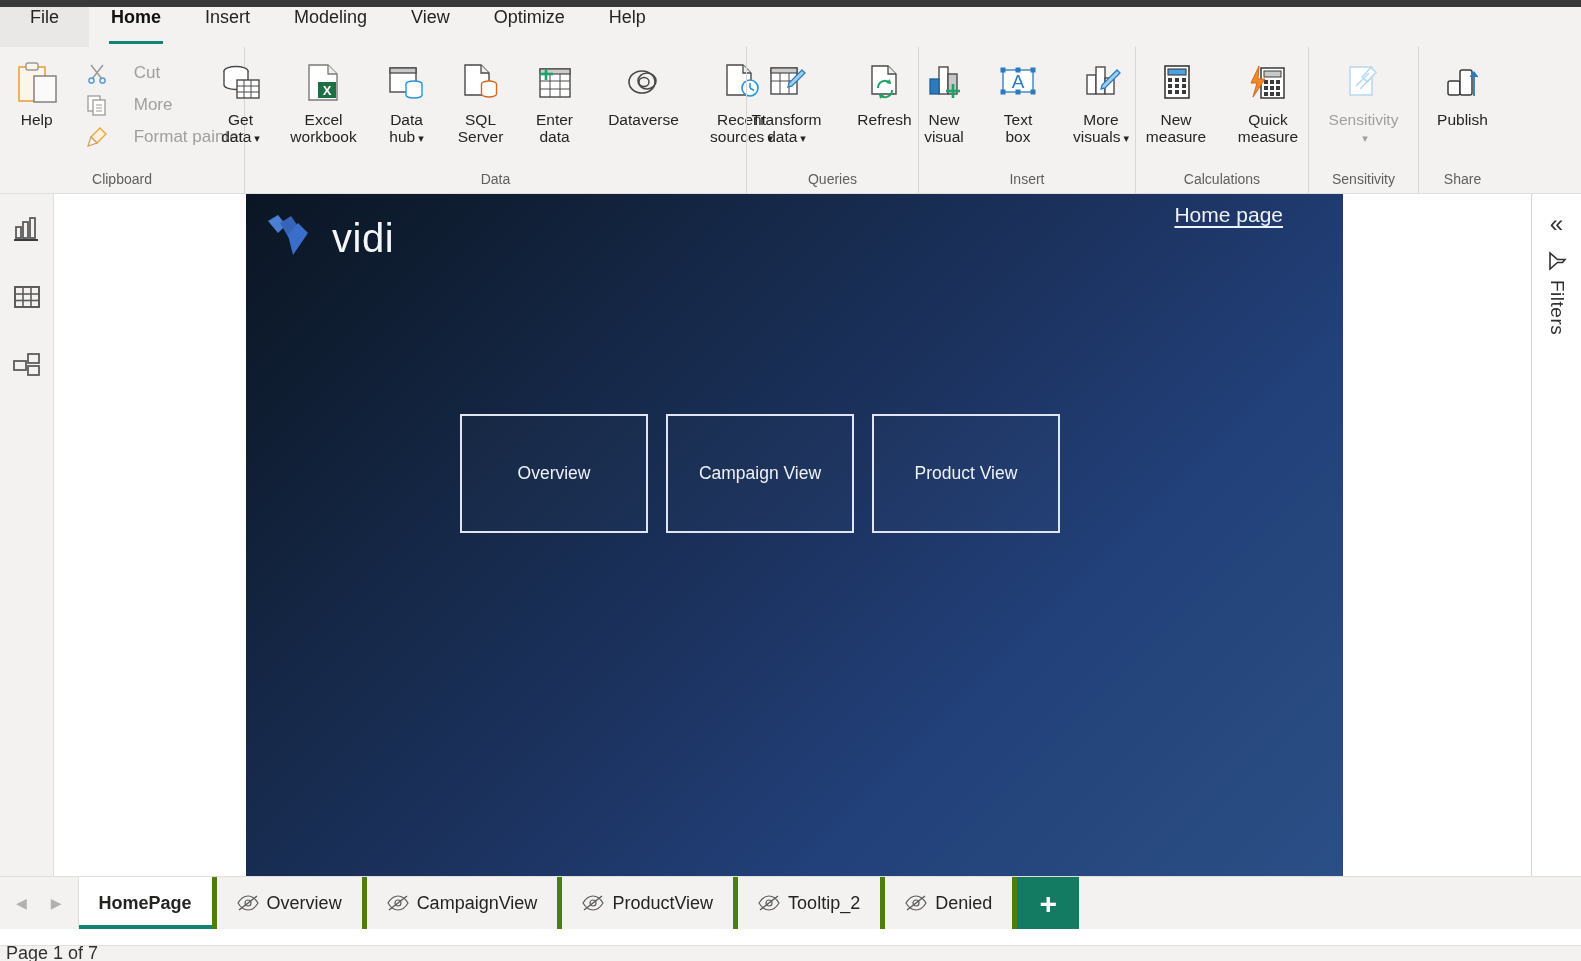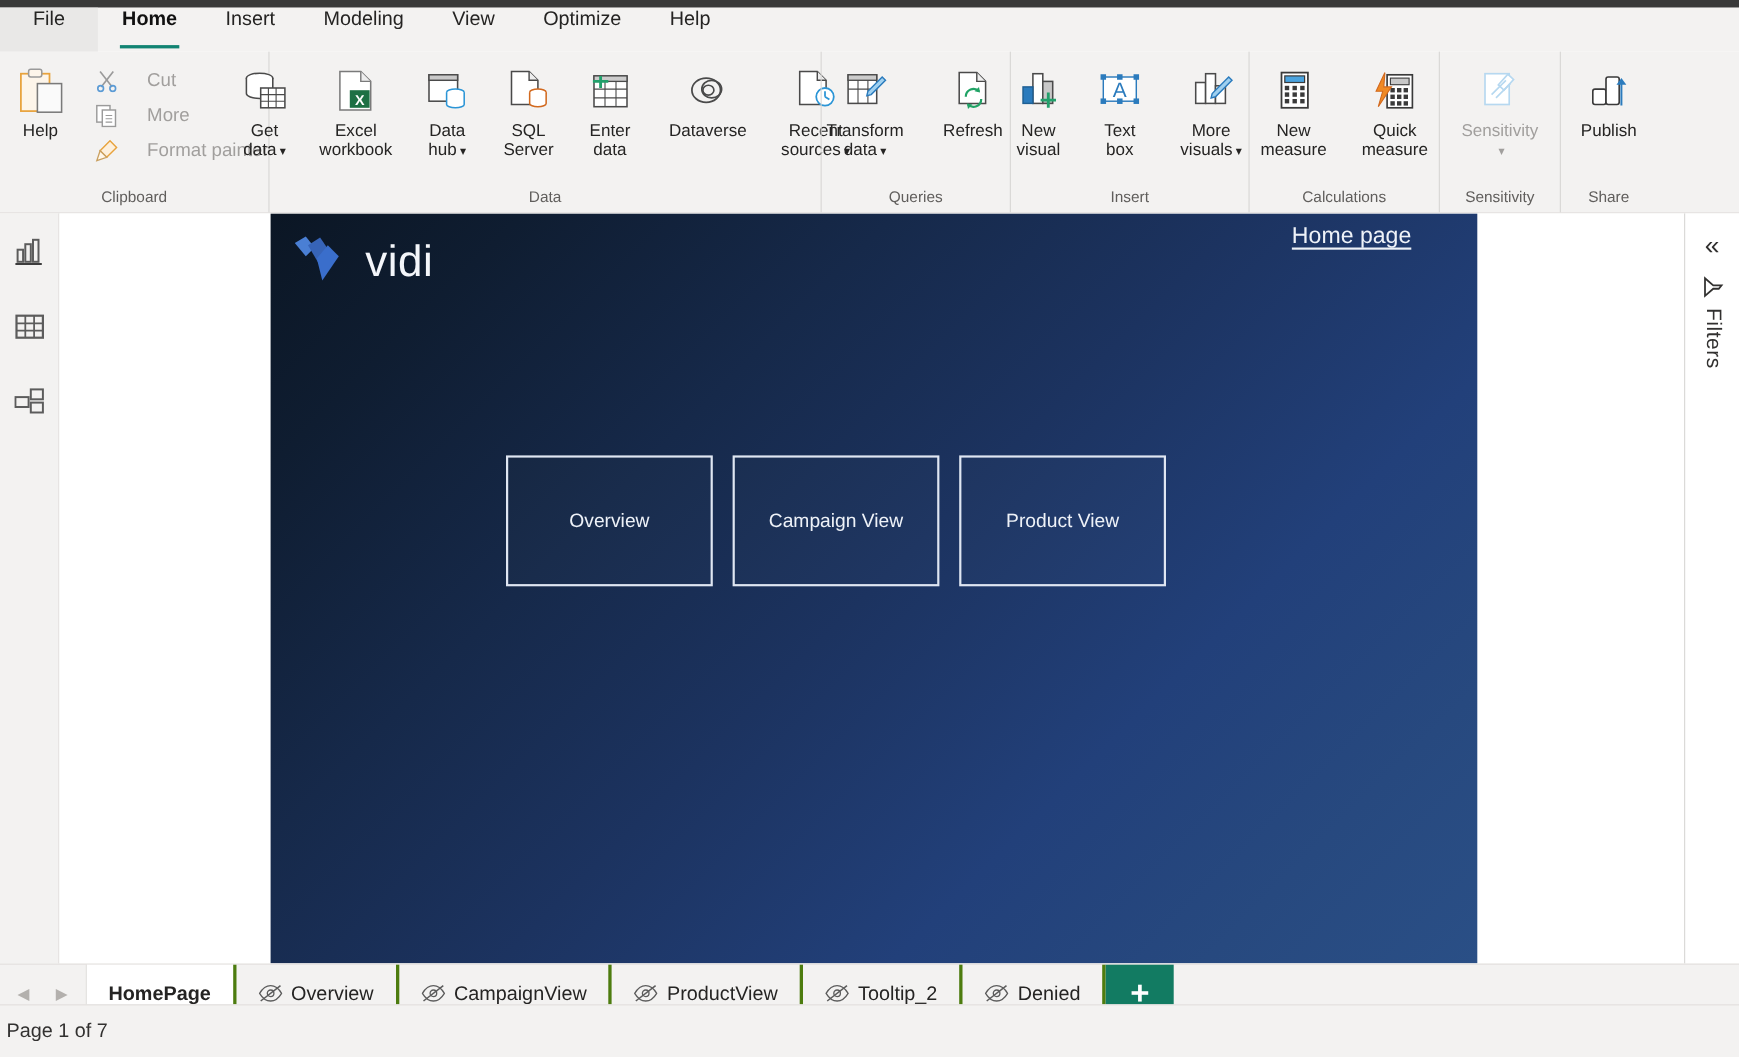--- a/index.html
+++ b/index.html
@@ -139,36 +139,36 @@
   .tabbar {
     position: absolute; left: 0; bottom: 32px; width: 1581px; height: 53px;
     background: #f3f2f1; border-top: 1px solid #e1dfdd;
     display: flex; align-items: stretch;
   }
   .tabnav { display: flex; align-items: center; padding: 0 8px; gap: 8px; border-right: 1px solid #e1dfdd; }
   .tabnav .arrow { font-size: 14px; color: #b3b0ad; padding: 0 8px; cursor: default; }
   .ptab {
     display: flex; align-items: center; gap: 8px; padding: 0 20px;
     font-size: 18px; color: #252423; cursor: pointer;
-    border-right: 3px solid #4d7c0f; position: relative; white-space: nowrap;
+    border-right: 5px solid #4d7c0f; position: relative; white-space: nowrap;
   }
   .ptab.active { background: #ffffff; font-weight: bold; }
   .ptab.active::after {
     content: ""; position: absolute; left: 0; right: 0; bottom: 0;
     height: 4px; background: #118372;
   }
   .addpage {
     width: 62px; background: #127b62; color: #fff;
     display: flex; align-items: center; justify-content: center;
     font-size: 30px; font-weight: bold; cursor: pointer; line-height: 0.9;
   }
 
   
   .statusbar {
-    position: absolute; left: 0; bottom: 0; width: 1581px; height: 48px;
+    position: absolute; left: 0; bottom: 0; width: 1581px; height: 16px;
     background: #f3f2f1; border-top: 1px solid #e1dfdd;
     display: flex; align-items: center; padding-left: 6px;
   }
   .statustext { font-size: 18px; color: #323130; }
 
   svg { display: block; }
 </style>
 </head>
 <body>
 

